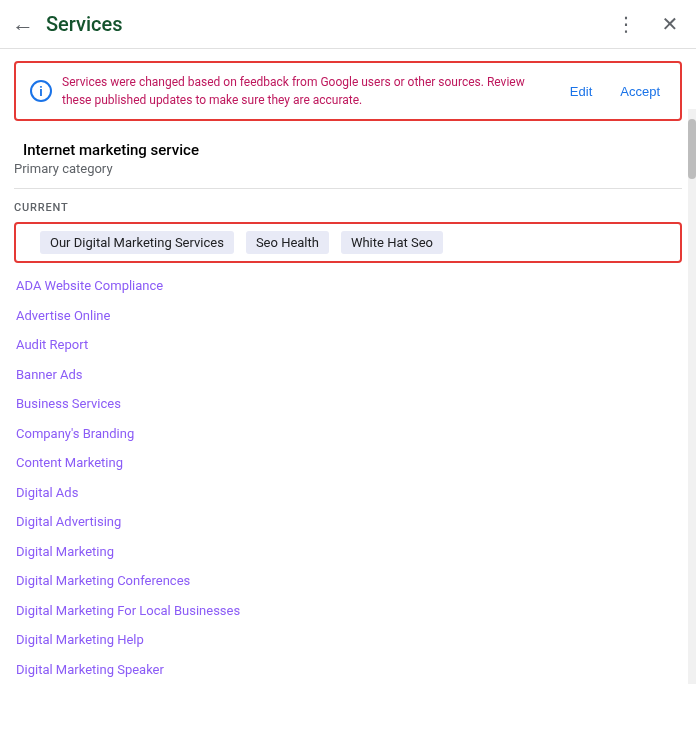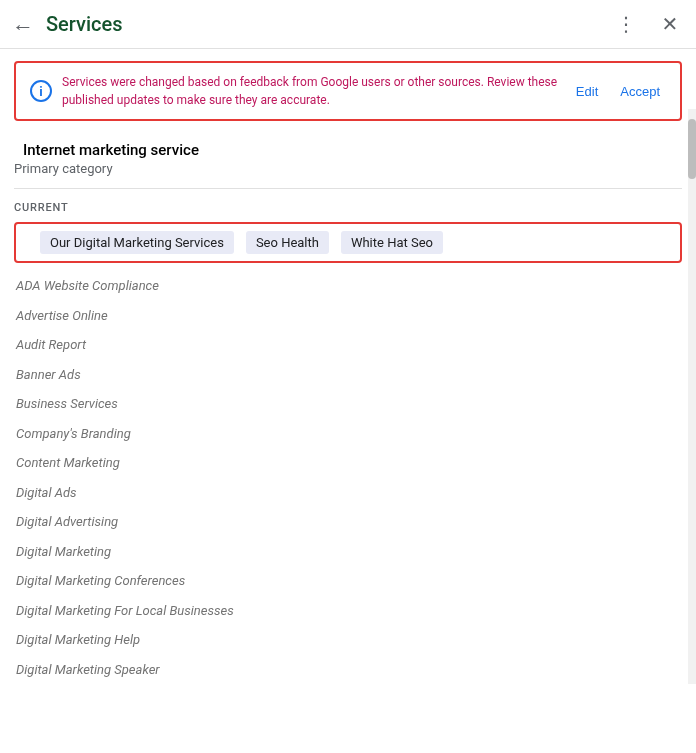--- a/index.html
+++ b/index.html
@@ -72,21 +72,21 @@
       font-size: 13px;
     }
     .alert-text {
       flex: 1;
       font-size: 12px;
       color: #be185d;
       line-height: 1.5;
     }
     .alert-actions {
       display: flex;
-      gap: 10px;
+      gap: 16px;
       align-items: center;
       flex-shrink: 0;
     }
     .alert-btn {
       font-size: 13px;
       font-weight: 500;
       color: #1a73e8;
       cursor: pointer;
       background: none;
       border: none;
@@ -130,24 +130,23 @@
       font-size: 13px;
       color: #202124;
     }
     .list-container {
       padding: 0 14px;
       overflow-y: auto;
       max-height: 420px;
     }
     .list-item {
       font-size: 13px;
-      color: #737373;
+      color: #8b5cf6;
       padding: 5px 2px;
       line-height: 1.5;
-      font-style: italic;
     }
     .scrollbar-area {
       position: absolute;
       right: 0;
       top: 60px;
       width: 8px;
       height: 693px;
       background: #f1f1f1;
     }
     .scrollbar-thumb {

